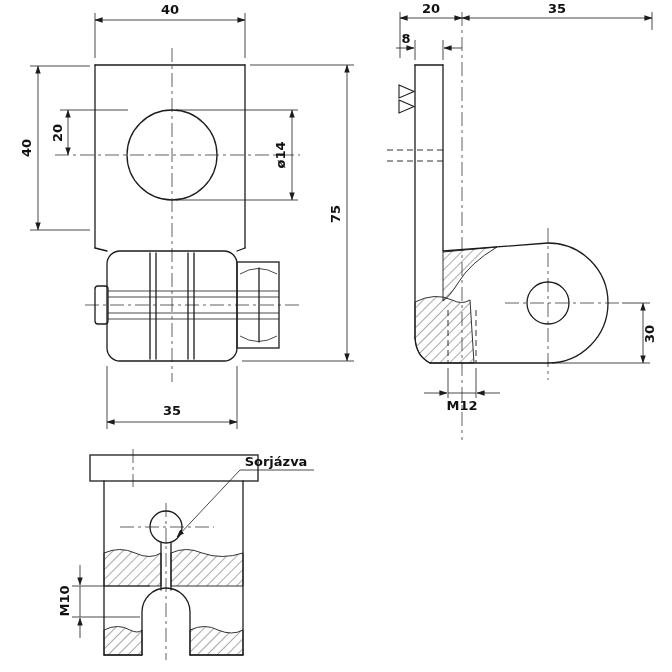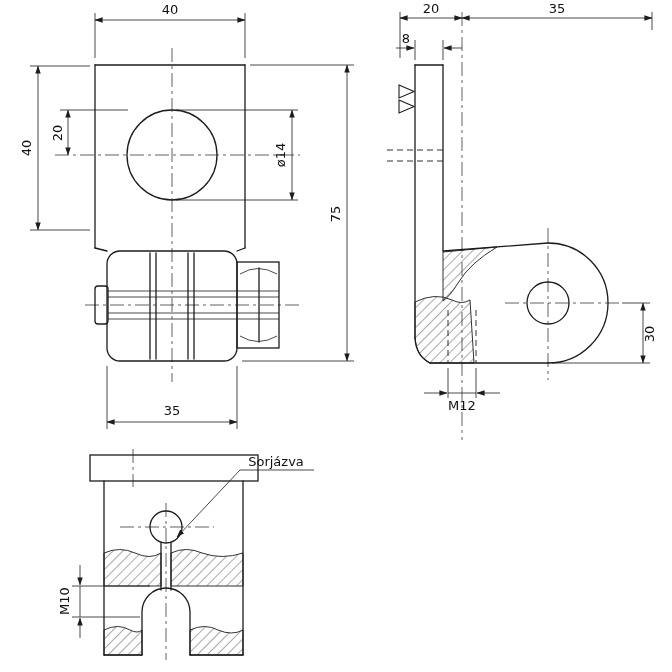--- a/index.html
+++ b/index.html
@@ -1,16 +1,16 @@
 <!DOCTYPE html>
 <html><head>
 <meta charset="utf-8">
 <style>
   html,body{margin:0;padding:0;background:#fff;}
-  .canvas{width:672px;height:672px;background:#ffffff;position:relative;overflow:hidden;}
+  .canvas{width:672px;height:672px;background:#ffffff;position:relative;overflow:hidden;font-weight:bold;}
   svg{display:block;}
   .ol{stroke:#1c1c1c;stroke-width:1.3;fill:none;stroke-linecap:round;}
   .thin{stroke:#1c1c1c;stroke-width:0.8;fill:none;}
   .cl{stroke:#1c1c1c;stroke-width:0.7;fill:none;stroke-dasharray:14 4 3 4;}
   .hid{stroke:#1c1c1c;stroke-width:0.9;fill:none;stroke-dasharray:6 4;}
   .hatched{fill:url(#hatch);stroke:#1c1c1c;stroke-width:0.9;}
   .weld{fill:#ffffff;stroke:#1c1c1c;stroke-width:1.1;}
   text.dim{font-family:"DejaVu Sans","Liberation Sans",sans-serif;font-size:13px;fill:#111;text-anchor:middle;}
 </style>
 </head>

